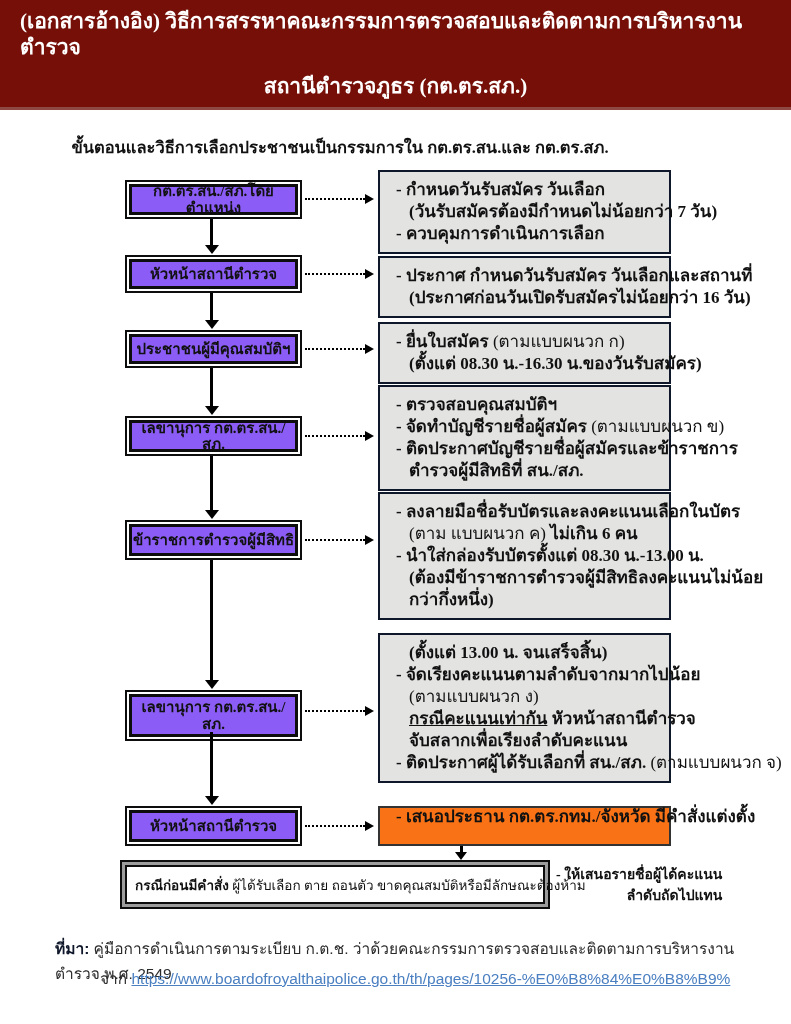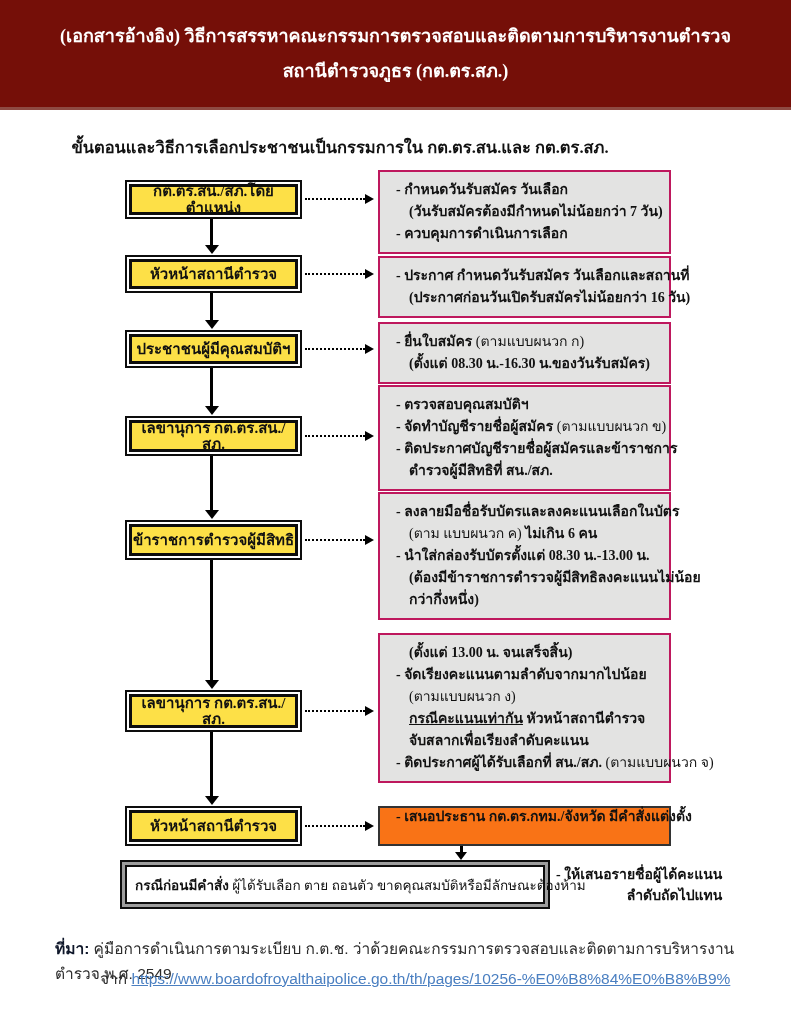--- a/index.html
+++ b/index.html
@@ -8,53 +8,53 @@
     font-family:"Liberation Serif","DejaVu Serif",serif;color:#111;
     overflow:hidden;
   }
   
   .hdr{
     position:absolute;left:0;top:0;width:791px;height:110px;
     background:#750f08;border-bottom:3px solid #8e4a42;
     display:flex;flex-direction:column;justify-content:center;align-items:center;
     gap:12px;box-sizing:border-box;padding:6px 20px;
   }
-  .hdr div{color:#ffffff;font-weight:bold;font-size:18px;text-align:left;line-height:1.25;}
+  .hdr div{color:#ffffff;font-weight:bold;font-size:21px;text-align:left;line-height:1.25;}
   
   .flow-title{
     position:absolute;left:60px;top:134px;width:560px;text-align:center;
     font-weight:bold;font-size:16.5px;
   }
   
   .step{
     position:absolute;left:125px;width:177px;box-sizing:border-box;
     border:2px solid #0d0d0d;padding:2px;background:#fff;
   }
   .step-in{
     border:3px solid #0d0d0d;height:100%;box-sizing:border-box;
     display:flex;align-items:center;justify-content:center;
-    font-weight:bold;font-size:15px;text-align:center;background:#fde047;line-height:1.1;
+    font-weight:bold;font-size:15px;text-align:center;background:#8b5cf6;line-height:1.1;
   }
   
   .varrow{position:absolute;left:210px;width:3px;background:#000;}
   .varrow::after{
     content:"";position:absolute;left:-5.5px;bottom:-9px;
     border:7px solid transparent;border-top:9px solid #000;border-bottom:0;
   }
   
   .harrow{position:absolute;left:305px;width:60px;height:0;border-top:2px dotted #000;}
   .harrow::after{
     content:"";position:absolute;right:-9px;top:-6px;
     border:5px solid transparent;border-left:9px solid #000;border-right:0;
   }
   
   .detail{
     position:absolute;left:378px;width:293px;box-sizing:border-box;
-    background:#e3e3e2;border:2px solid #be185d;
-    padding:7px 8px 7px 16px;font-size:14px;
+    background:#e3e3e2;border:2px solid #0f172a;
+    padding:7px 8px 7px 16px;font-size:17px;
   }
   .detail .tline{line-height:22px;white-space:nowrap;}
   .detail .ind{padding-left:13px;}
   .detail-dark{
     background:#f97316;border-color:#333;height:40px;
     display:flex;flex-direction:column;justify-content:center;padding-top:0;padding-bottom:18px;
   }
   .s-b{font-weight:bold;}
   .s-r{font-weight:normal;}
   .s-bu{font-weight:bold;text-decoration:underline;text-align:right;}
@@ -106,21 +106,21 @@
 </div>
 <div class="step" style="top:330px;height:38px">
   <div class="step-in">ประชาชนผู้มีคุณสมบัติฯ</div>
 </div>
 <div class="step" style="top:416px;height:40px">
   <div class="step-in">เลขานุการ กต.ตร.สน./สภ.</div>
 </div>
 <div class="step" style="top:520px;height:40px">
   <div class="step-in">ข้าราชการตำรวจผู้มีสิทธิ</div>
 </div>
-<div class="step" style="top:690px;height:42px">
+<div class="step" style="top:690px;height:51px">
   <div class="step-in">เลขานุการ กต.ตร.สน./ สภ.</div>
 </div>
 <div class="step" style="top:806px;height:40px">
   <div class="step-in">หัวหน้าสถานีตำรวจ</div>
 </div>
 
 <div class="varrow" style="top:219px;height:26px"></div>
 <div class="varrow" style="top:293px;height:27px"></div>
 <div class="varrow" style="top:368px;height:38px"></div>
 <div class="varrow" style="top:456px;height:54px"></div>

